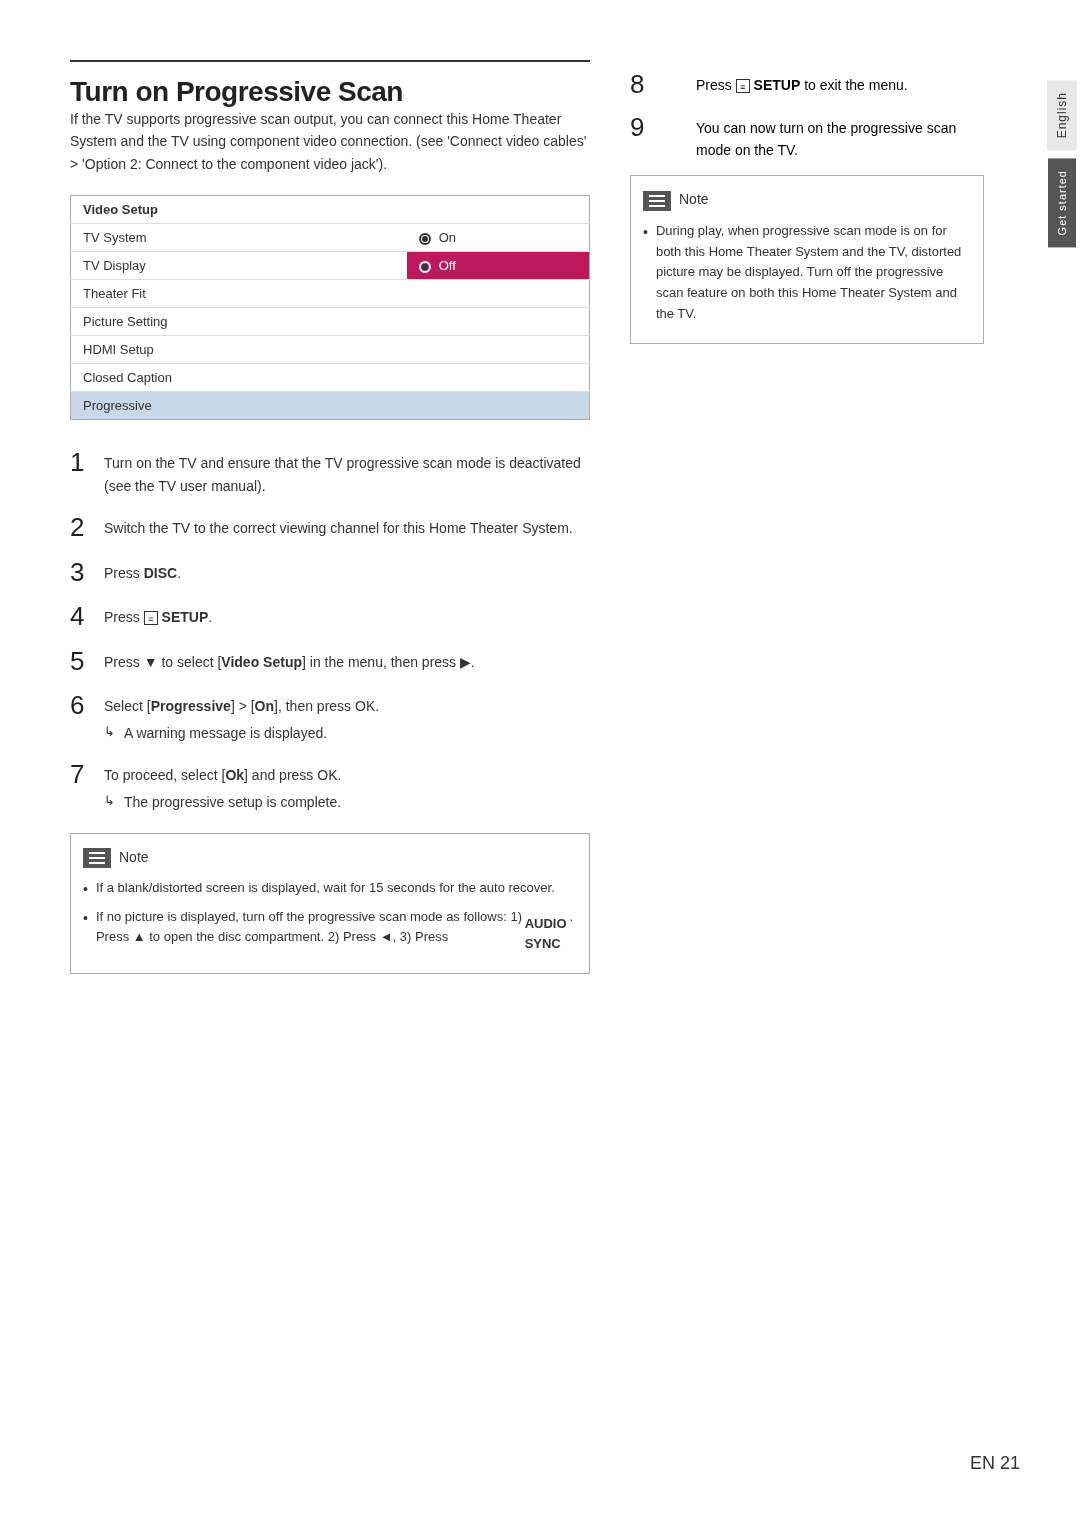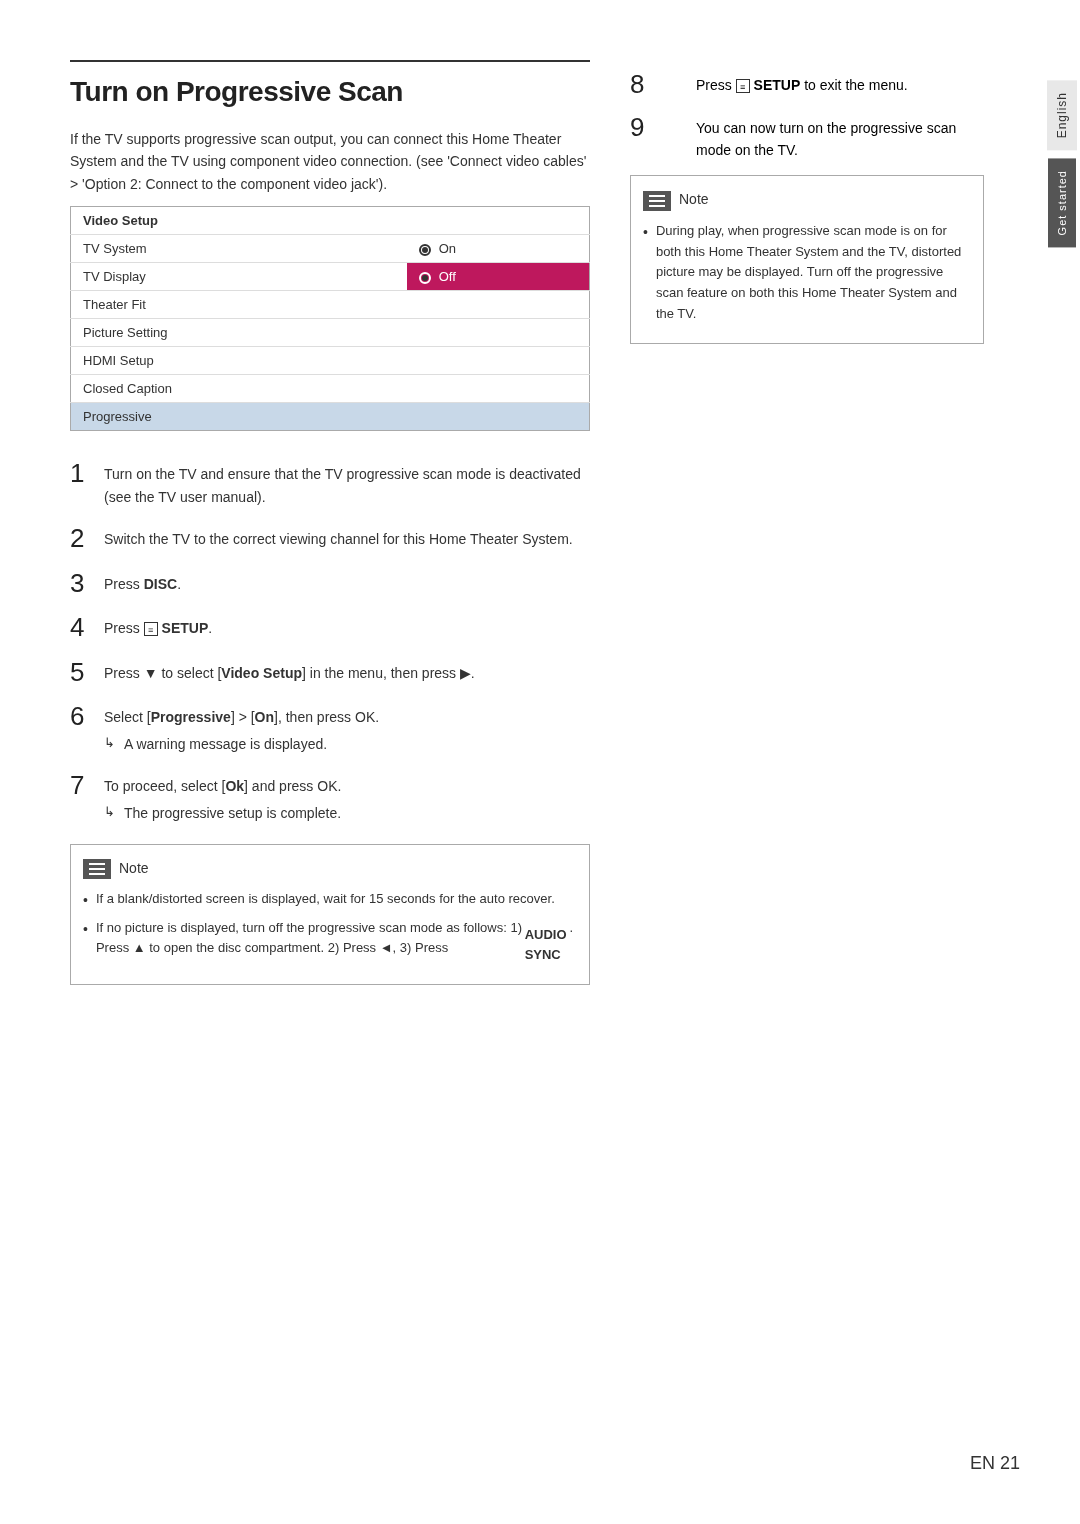--- a/index.html
+++ b/index.html
@@ -76,29 +76,28 @@
       flex: 1;
       padding-top: 10px;
     }
 
     
     .page-title {
       font-size: 28px;
       font-weight: bold;
       border-top: 2px solid #333;
       padding-top: 14px;
+      letter-spacing: -0.5px;
+    }
+
+    
+    .intro-text {
+      font-size: 14px;
+      line-height: 1.6;
       margin-bottom: 20px;
-      letter-spacing: -0.5px;
-    }
-
-    
-    .intro-text {
-      font-size: 14px;
-      line-height: 1.6;
-      margin-bottom: 11px;
       color: #333;
     }
 
     
     .setup-table {
       border: 1px solid #aaa;
       width: 100%;
       margin-bottom: 28px;
       border-collapse: collapse;
     }

